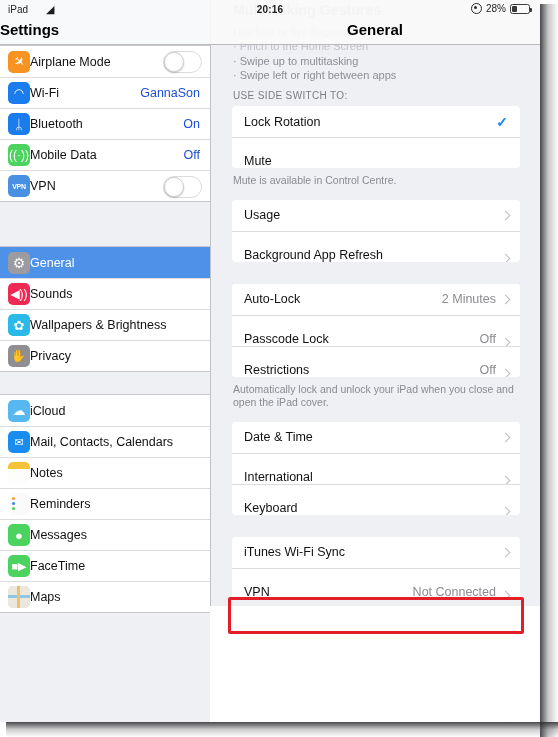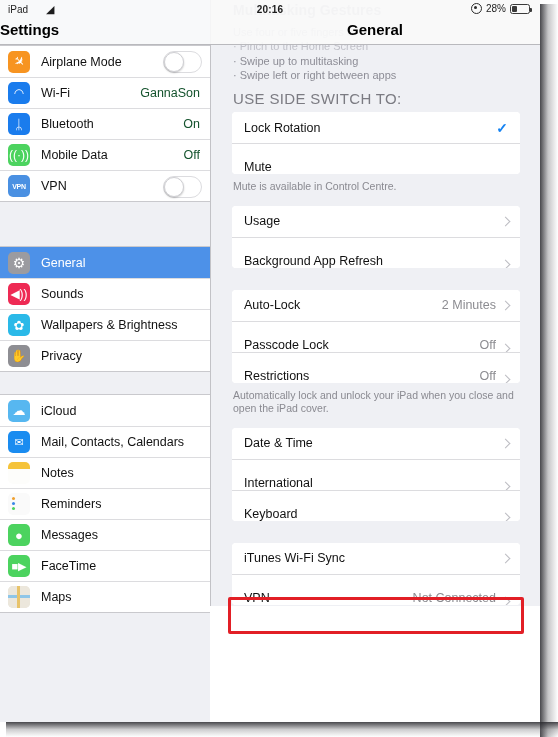--- a/index.html
+++ b/index.html
@@ -153,31 +153,30 @@
     border-radius: 5px;
     flex: 0 0 22px;
     position: relative;
     display: flex; align-items: center; justify-content: center;
     color: #fff;
     font-size: 12px;
     line-height: 1;
     overflow: hidden;
   }
   .sb-label {
-    margin-left: 11px;
     font-size: 12.5px;
     color: #111;
     white-space: nowrap;
   }
   .sb-row.selected .sb-label { color: #ffffff; }
   .sb-value {
     position: absolute;
     right: 10px;
     font-size: 12.5px;
-    color: #14532d;
+    color: #1d4ed8;
   }
   
   .sb-toggle {
     position: absolute;
     right: 8px; top: 5px;
     width: 39px; height: 22px;
     border-radius: 11px;
     background: #ffffff;
     border: 1px solid #dcdcdf;
     box-sizing: border-box;
@@ -244,21 +243,21 @@
   .bullets {
     position: absolute;
     left: 22px; top: 39px;
     font-size: 11px;
     color: #8d8d96;
     line-height: 14.5px;
   }
   .bullets .b1 { color: #c0c0c8; }
 
   .sec-header {
-    font-size: 15px;
+    font-size: 10px;
     color: #7b7b82;
     letter-spacing: 0.35px;
     padding: 0 0 5px 22px;
   }
   .sec-footer {
     font-size: 10.5px;
     color: #8a8a91;
     line-height: 13.5px;
     padding: 6px 24px 0 22px;
   }

